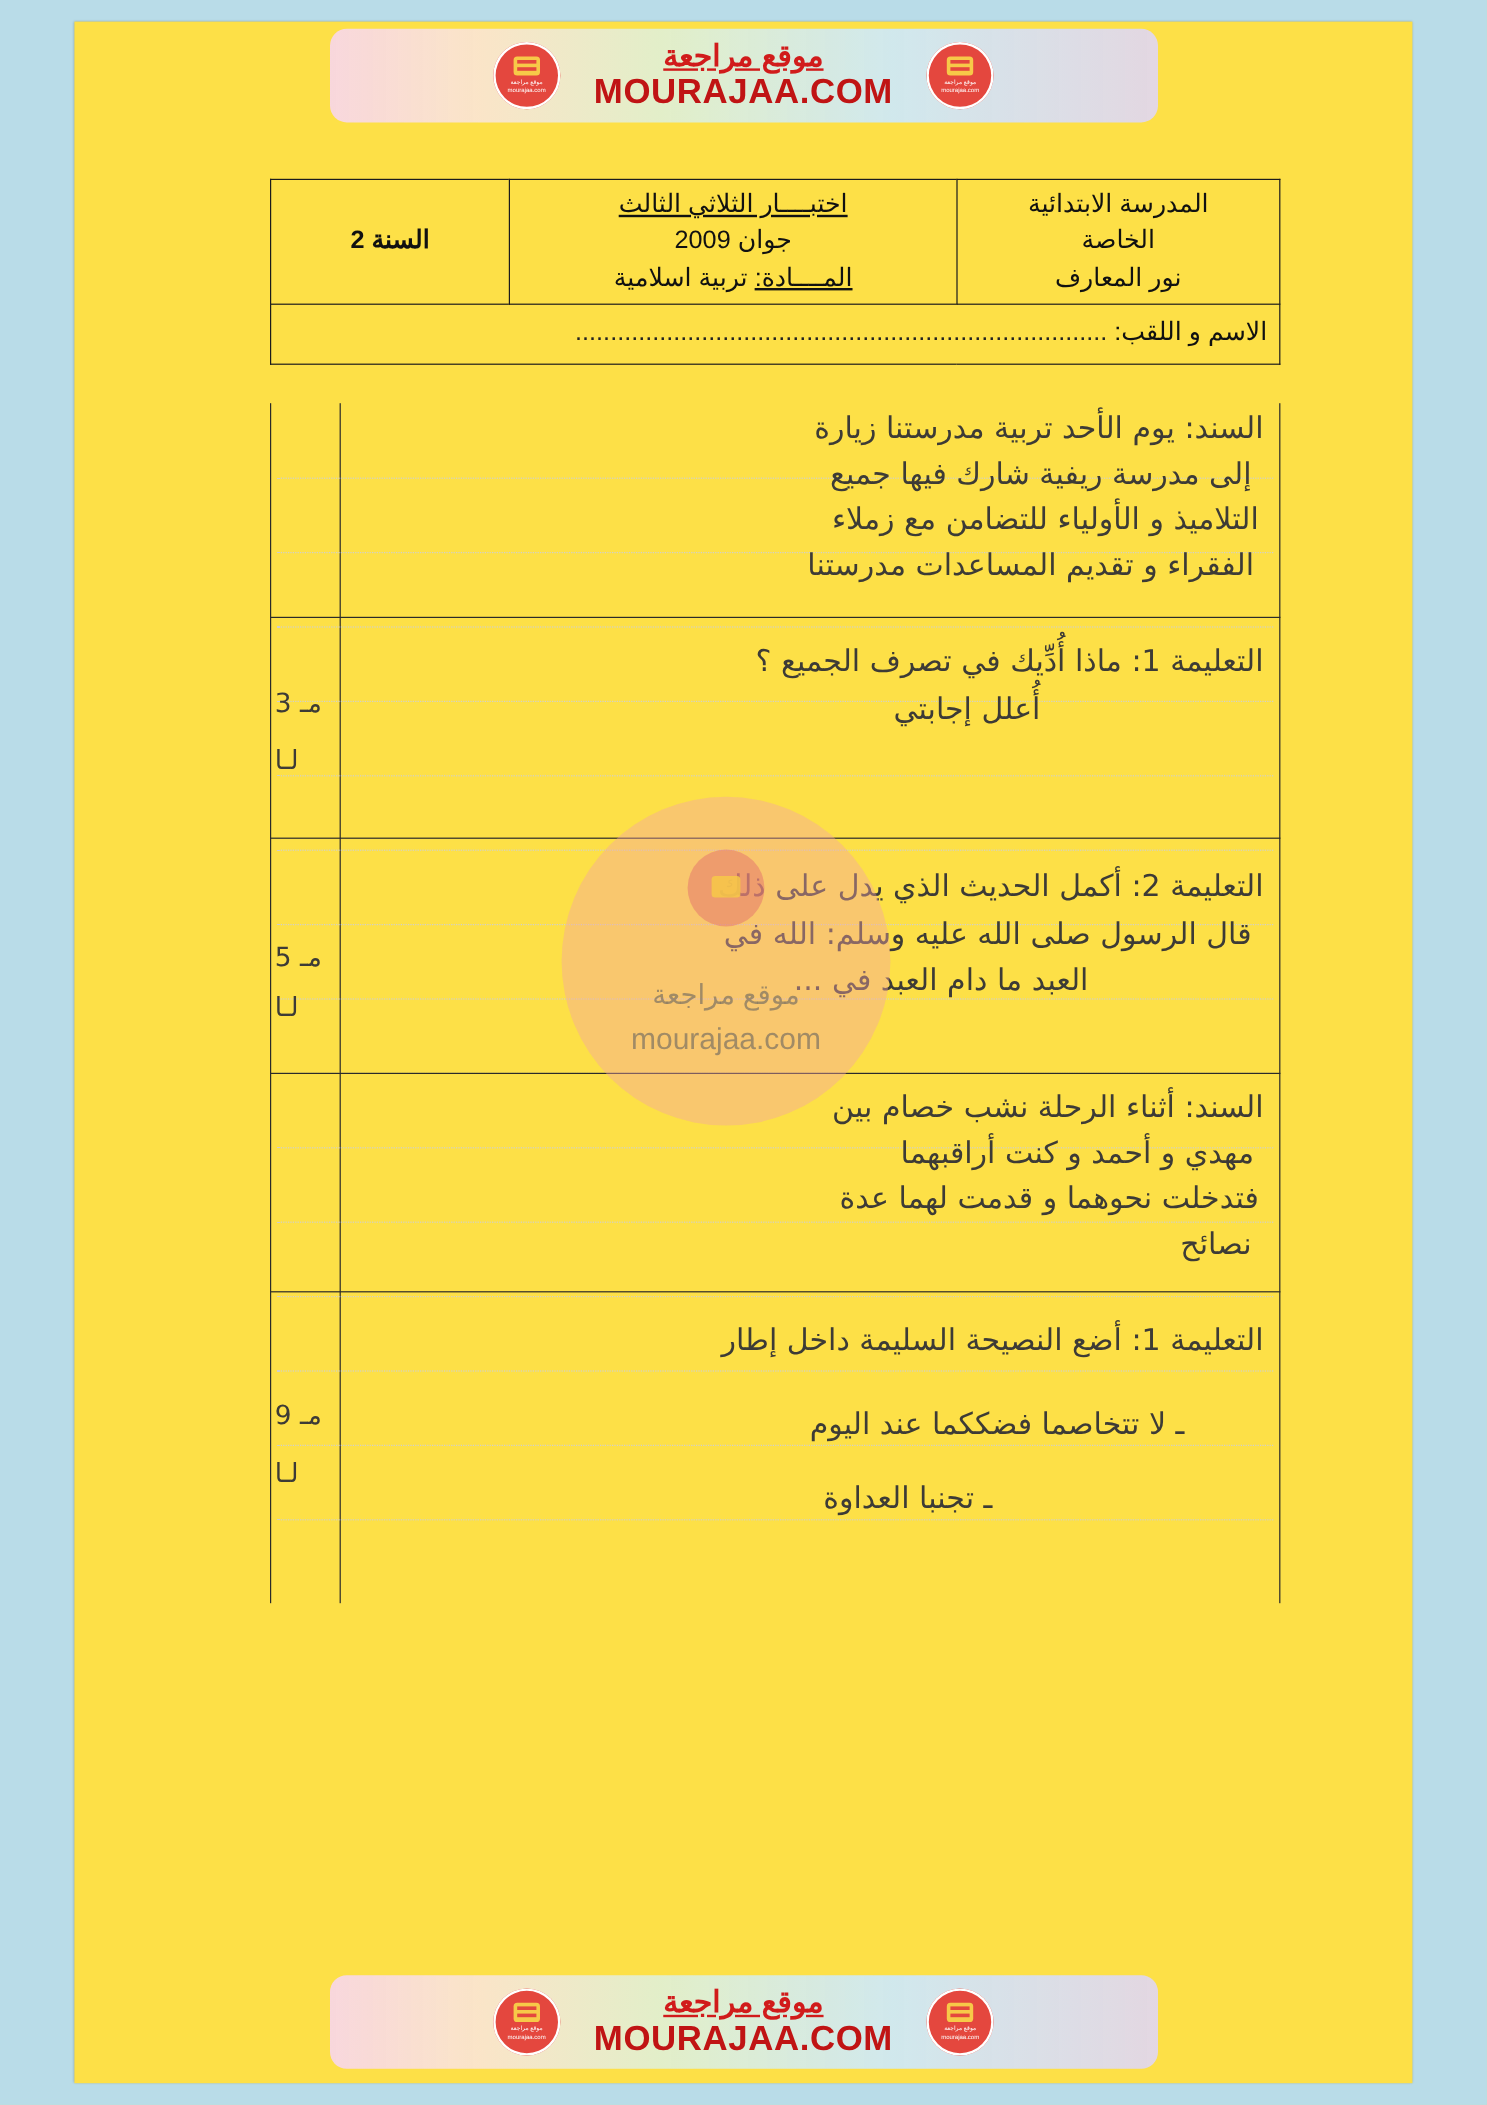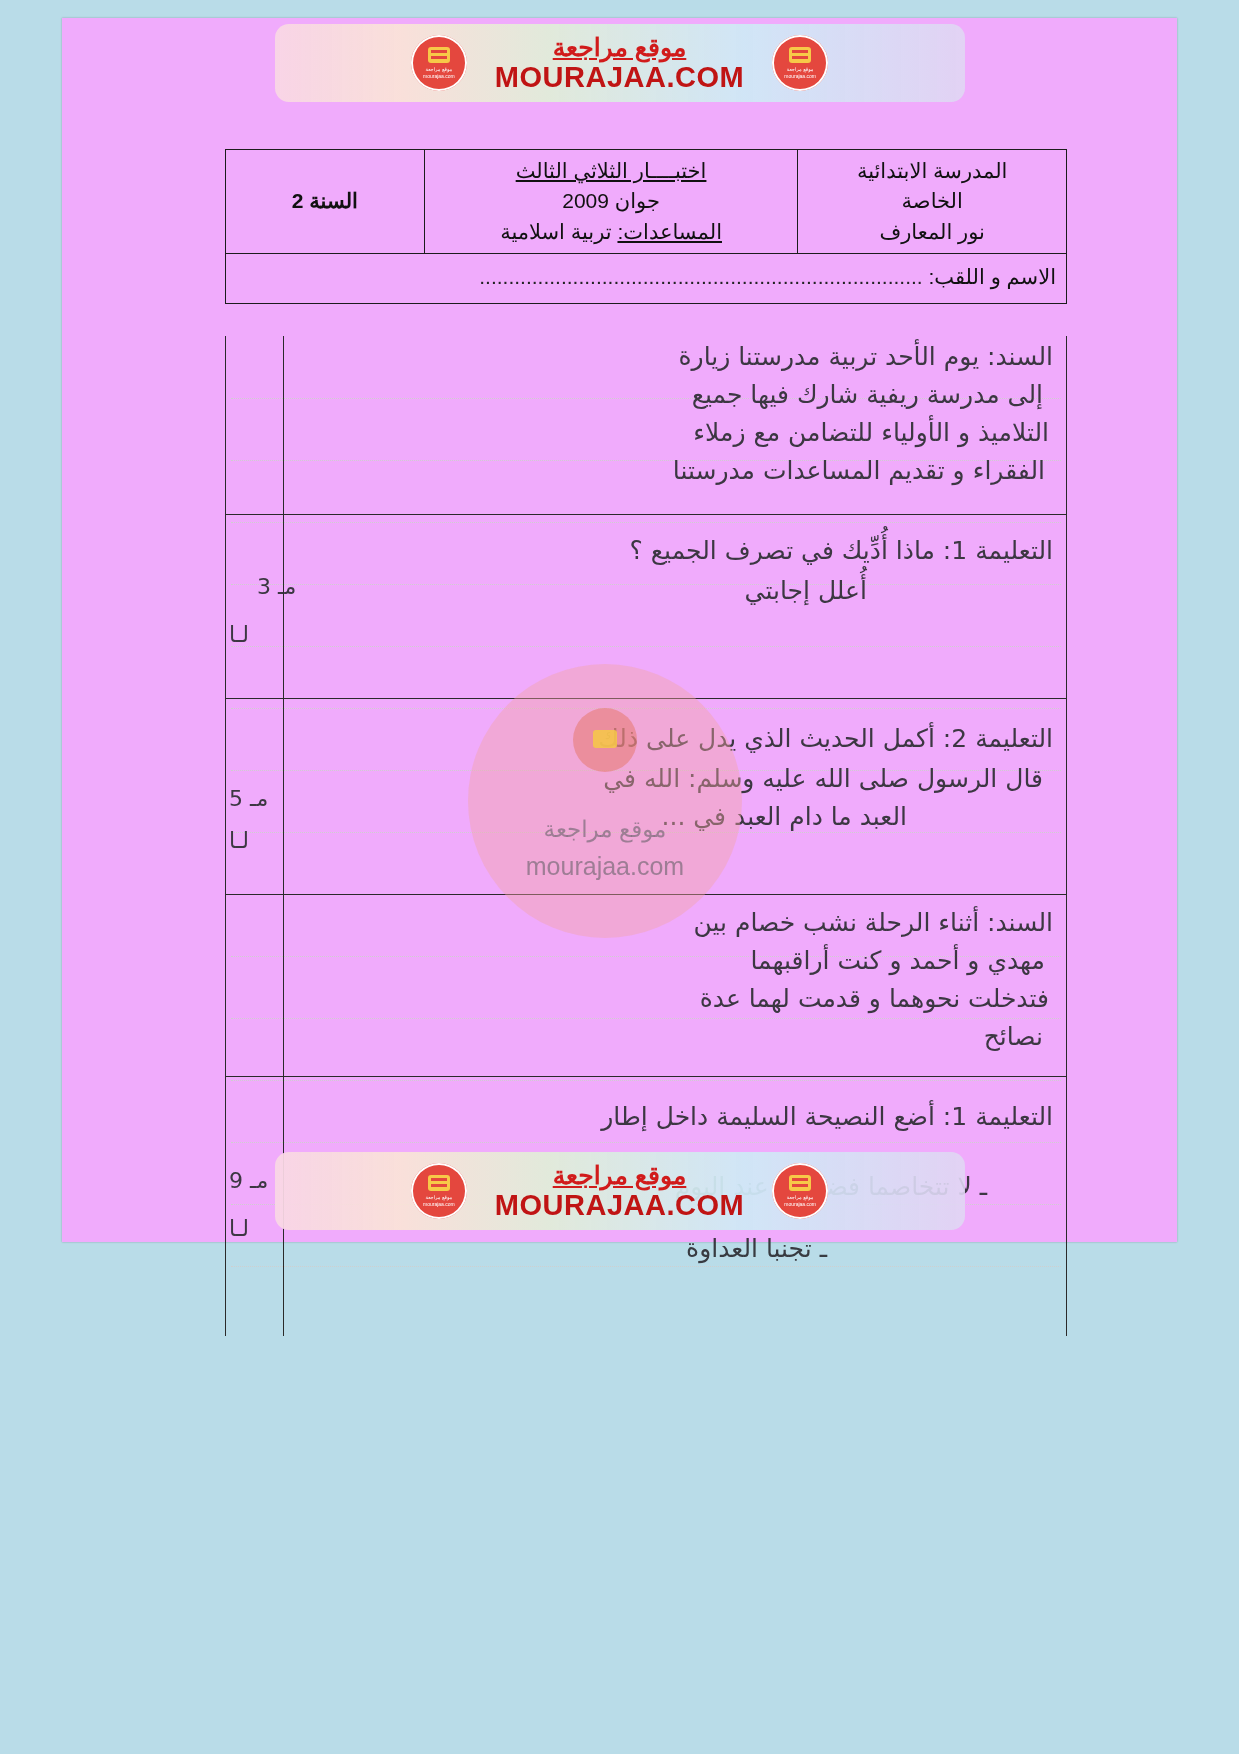--- a/index.html
+++ b/index.html
@@ -15,22 +15,22 @@
     font-family: "Liberation Sans", sans-serif;
     overflow: hidden;
   }
 
   
   .sheet {
     position: absolute;
     left: 62px;
     top: 18px;
     width: 1115px;
-    height: 1224px;
-    background: #f0abfc;
+    height: 1718px;
+    background: #fde047;
     box-shadow: 0 0 2px rgba(0,0,0,0.25);
   }
 
   
   .banner {
     position: absolute;
     left: 0;
     width: 1115px;
     height: 90px;
     display: flex;
@@ -270,21 +270,21 @@
         <tr>
       <td class="cell-school">
         <div>المدرسة الابتدائية</div>
         <div>الخاصة</div>
         <div>نور المعارف</div>
       </td>
       <td class="cell-middle">
         <div class="underline-txt">اختبــــار الثلاثي الثالث</div>
         <div>جوان 2009</div>
         <div>
-          <span class="underline-txt">المساعدات:</span>
+          <span class="underline-txt">المــــادة:</span>
           <span>تربية اسلامية</span>
         </div>
       </td>
       <td class="cell-year">السنة 2</td>
     </tr>
     <tr class="row-name">
       <td colspan="3">
         <span>الاسم و اللقب:</span>
         <span class="dots">............................................................................</span>
       </td>
@@ -317,21 +317,21 @@
     <div class="hw-sep" style="top:558px"></div>
     <div class="hw-sep" style="top:740px"></div>
 
     <div class="hw s1" style="right:14px;  top:6px;">السند: يوم الأحد تربية مدرستنا زيارة</div>
     <div class="hw s1" style="right:24px;  top:44px;">إلى مدرسة ريفية شارك فيها جميع</div>
     <div class="hw s1" style="right:18px;  top:82px;">التلاميذ و الأولياء للتضامن مع زملاء</div>
     <div class="hw s1" style="right:22px;  top:120px;">الفقراء و تقديم المساعدات مدرستنا</div>
 
     <div class="hw s1" style="right:14px;  top:200px;">التعليمة 1: ماذا أُدِّيك في تصرف الجميع ؟</div>
     <div class="hw s1" style="right:200px; top:240px;">أُعلل إجابتي</div>
-    <div class="hw mark" style="top:238px;margin-left:28px;">مـ 3</div>
+    <div class="hw mark" style="top:238px;">مـ 3</div>
     <div class="hw mark" style="top:286px;">لـا</div>
 
     <div class="hw s1" style="right:14px;  top:388px;">التعليمة 2: أكمل الحديث الذي يدل على ذلك</div>
     <div class="hw s1" style="right:24px;  top:428px;">قال الرسول صلى الله عليه وسلم: الله في</div>
     <div class="hw s1" style="right:160px; top:466px;">العبد ما دام العبد في ...</div>
     <div class="hw mark" style="top:450px;">مـ 5</div>
     <div class="hw mark" style="top:492px;">لـا</div>
 
     <div class="hw s1" style="right:14px;  top:572px;margin-left:31px;">السند: أثناء الرحلة نشب خصام بين</div>
     <div class="hw s1" style="right:22px;  top:610px;">مهدي و أحمد و كنت أراقبهما</div>

